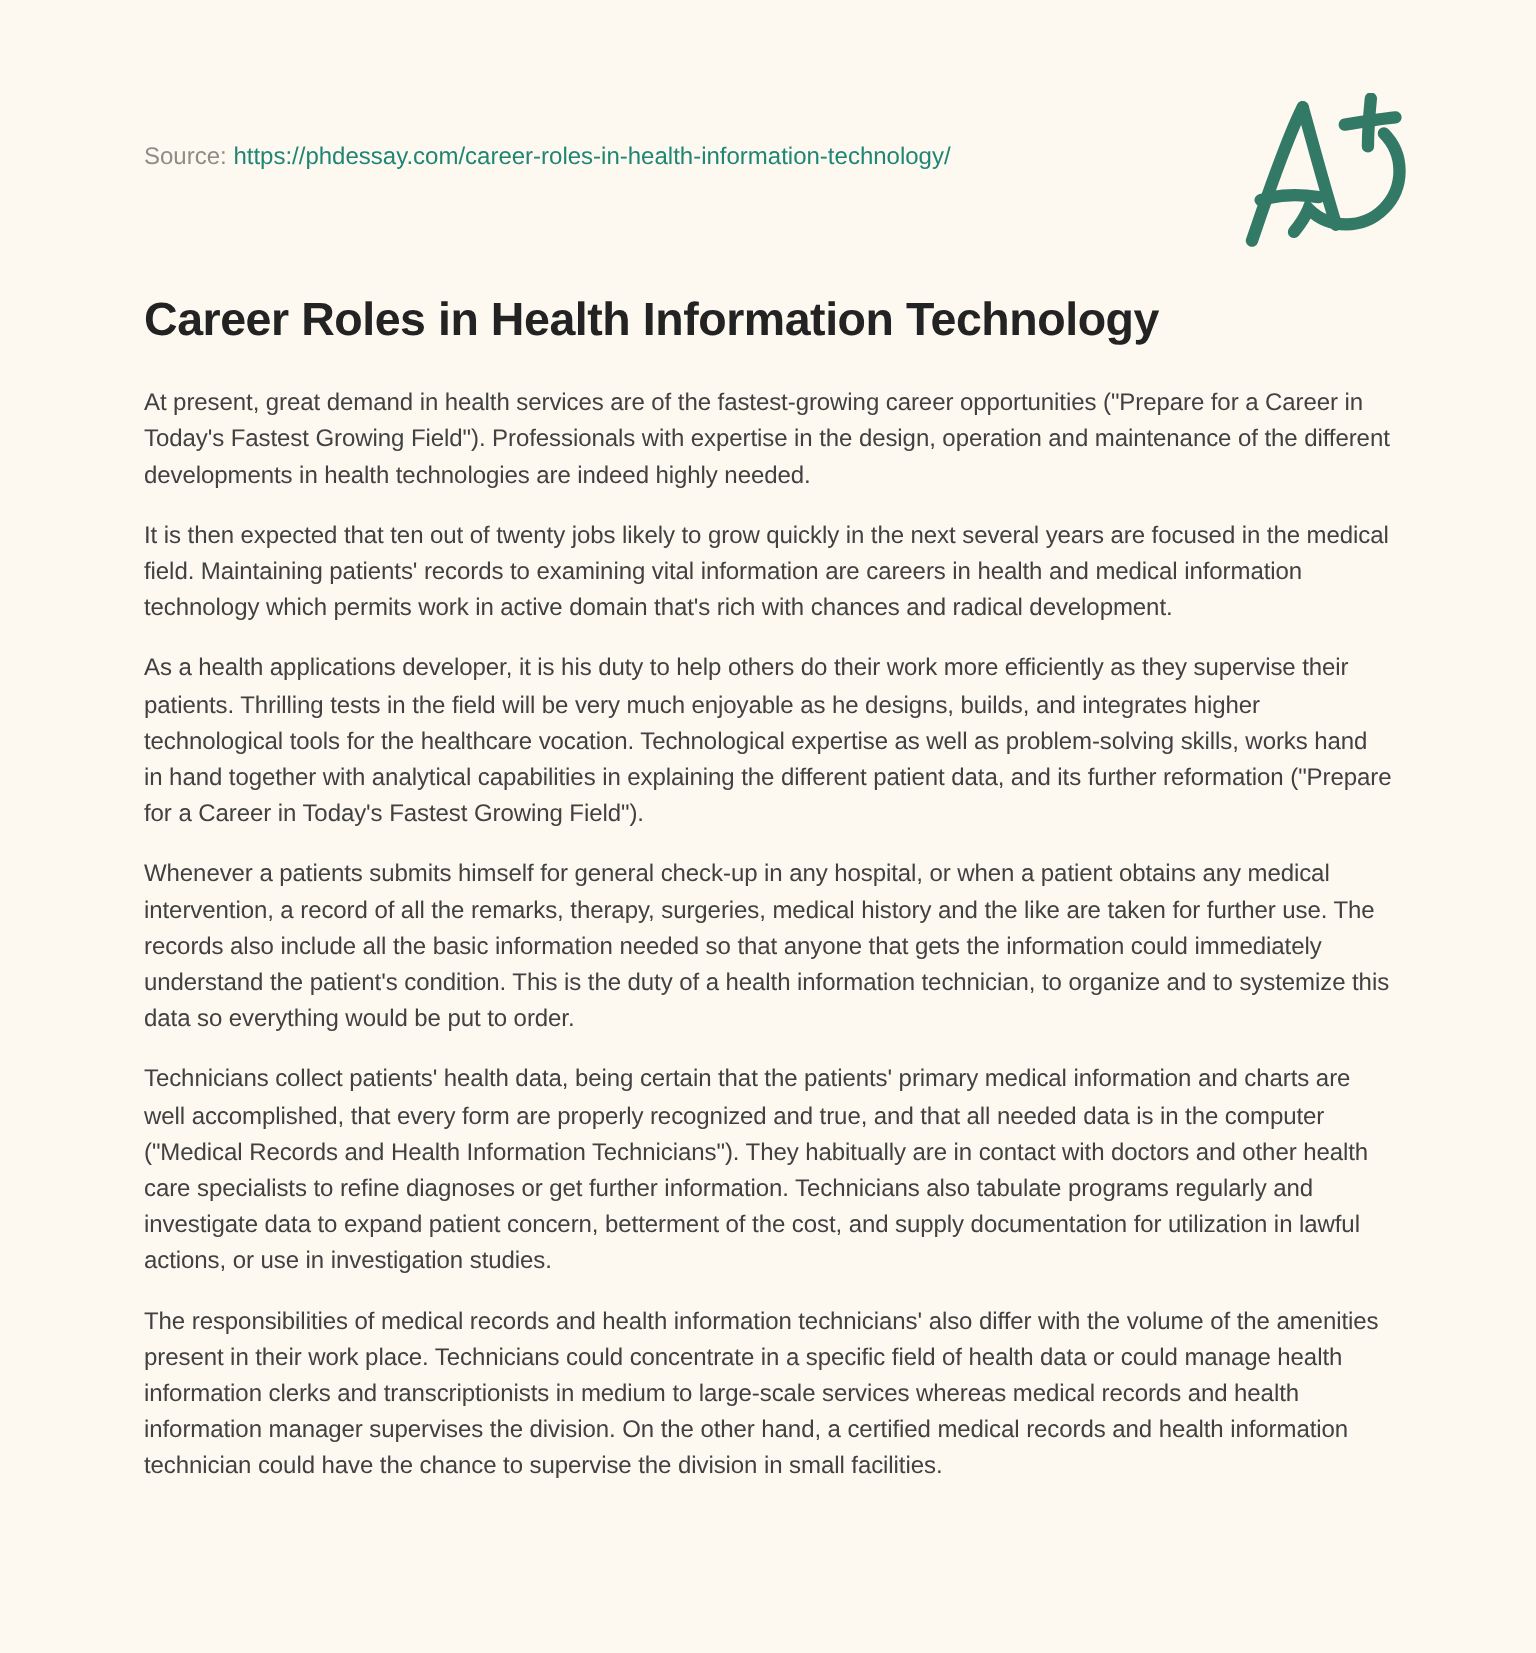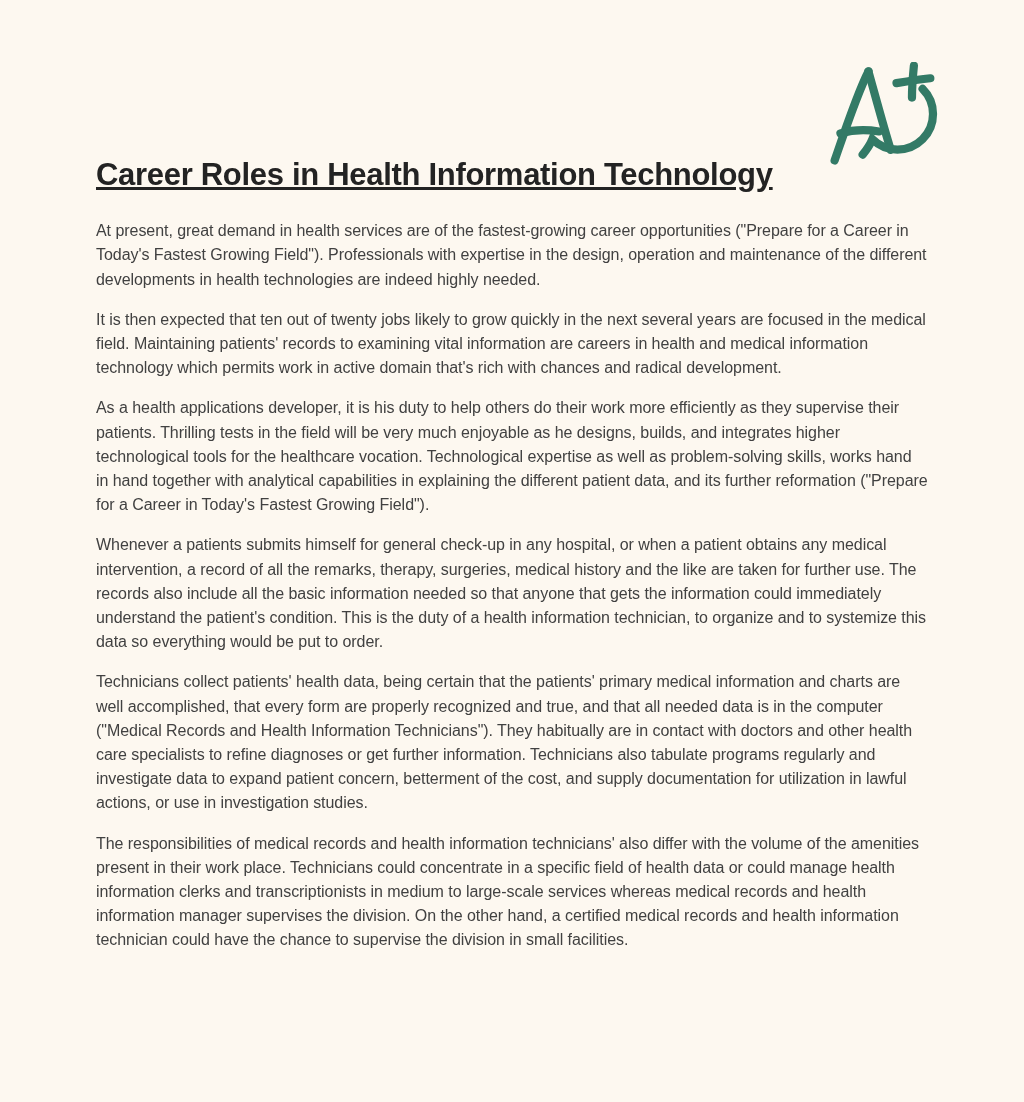--- a/index.html
+++ b/index.html
@@ -49,21 +49,20 @@
     width: 100%;
     height: 100%;
   }
   .essay-title {
     margin: 78px 0 0 0;
     font-size: 31px;
     font-weight: bold;
     color: #232323;
     letter-spacing: -0.3px;
     line-height: 1.2;
-    text-decoration: underline;
   }
   .content {
     max-width: 836px;
   }
   .content p {
     margin: 16px 0 0 0;
     font-size: 16px;
     line-height: 24.2px;
     color: #414141;
     letter-spacing: -0.05px;
@@ -82,20 +81,24 @@
   .content h3 + p {
     margin-top: 28px;
   }
 </style>
 </head>
 <body>
 
 <div class="page">
 
   <header>
+    <p class="source-line">
+      <span>Source:</span>
+      <a class="source-url" href="#">https://phdessay.com/career-roles-in-health-information-technology/</a>
+    </p>
     <div class="logo">
       <svg viewBox="0 0 120 108" fill="none" xmlns="http://www.w3.org/2000/svg">
         <g stroke="#337A66" stroke-width="8.5" stroke-linecap="round" fill="none">
 
           <path d="M11,101 C21,72 35,30 46,9"></path>
 
           <path d="M46,9 C53,34 61,64 69,90"></path>
 
           <path d="M17,73 C30,69 45,69 57,71"></path>
 

